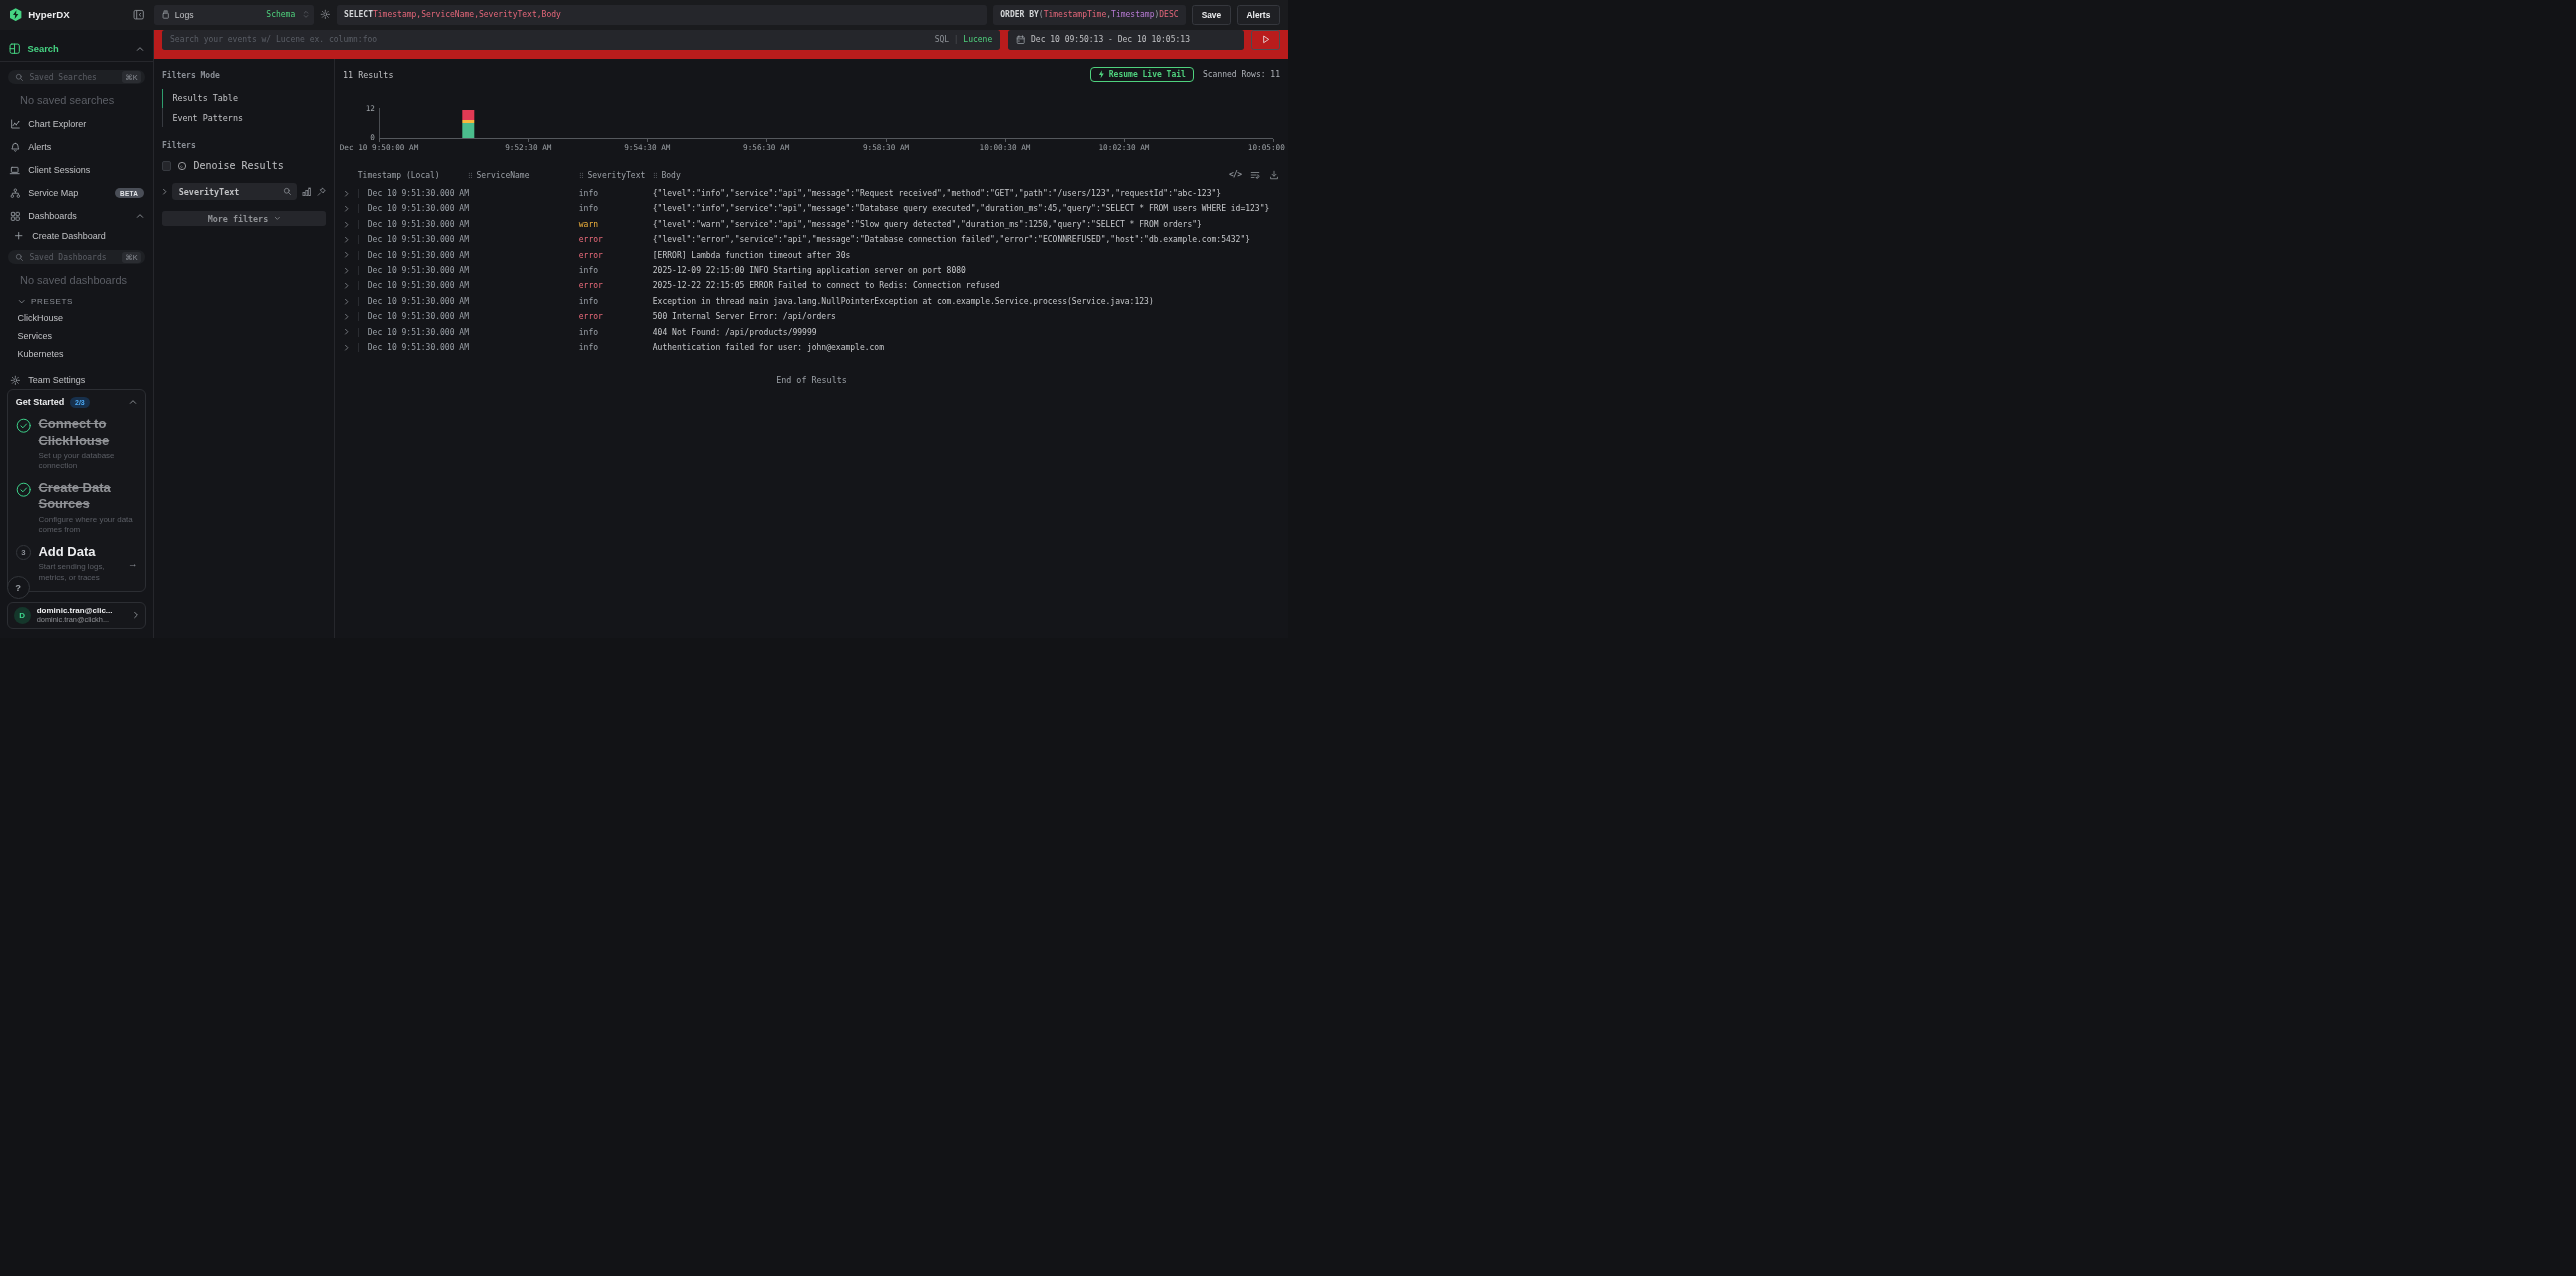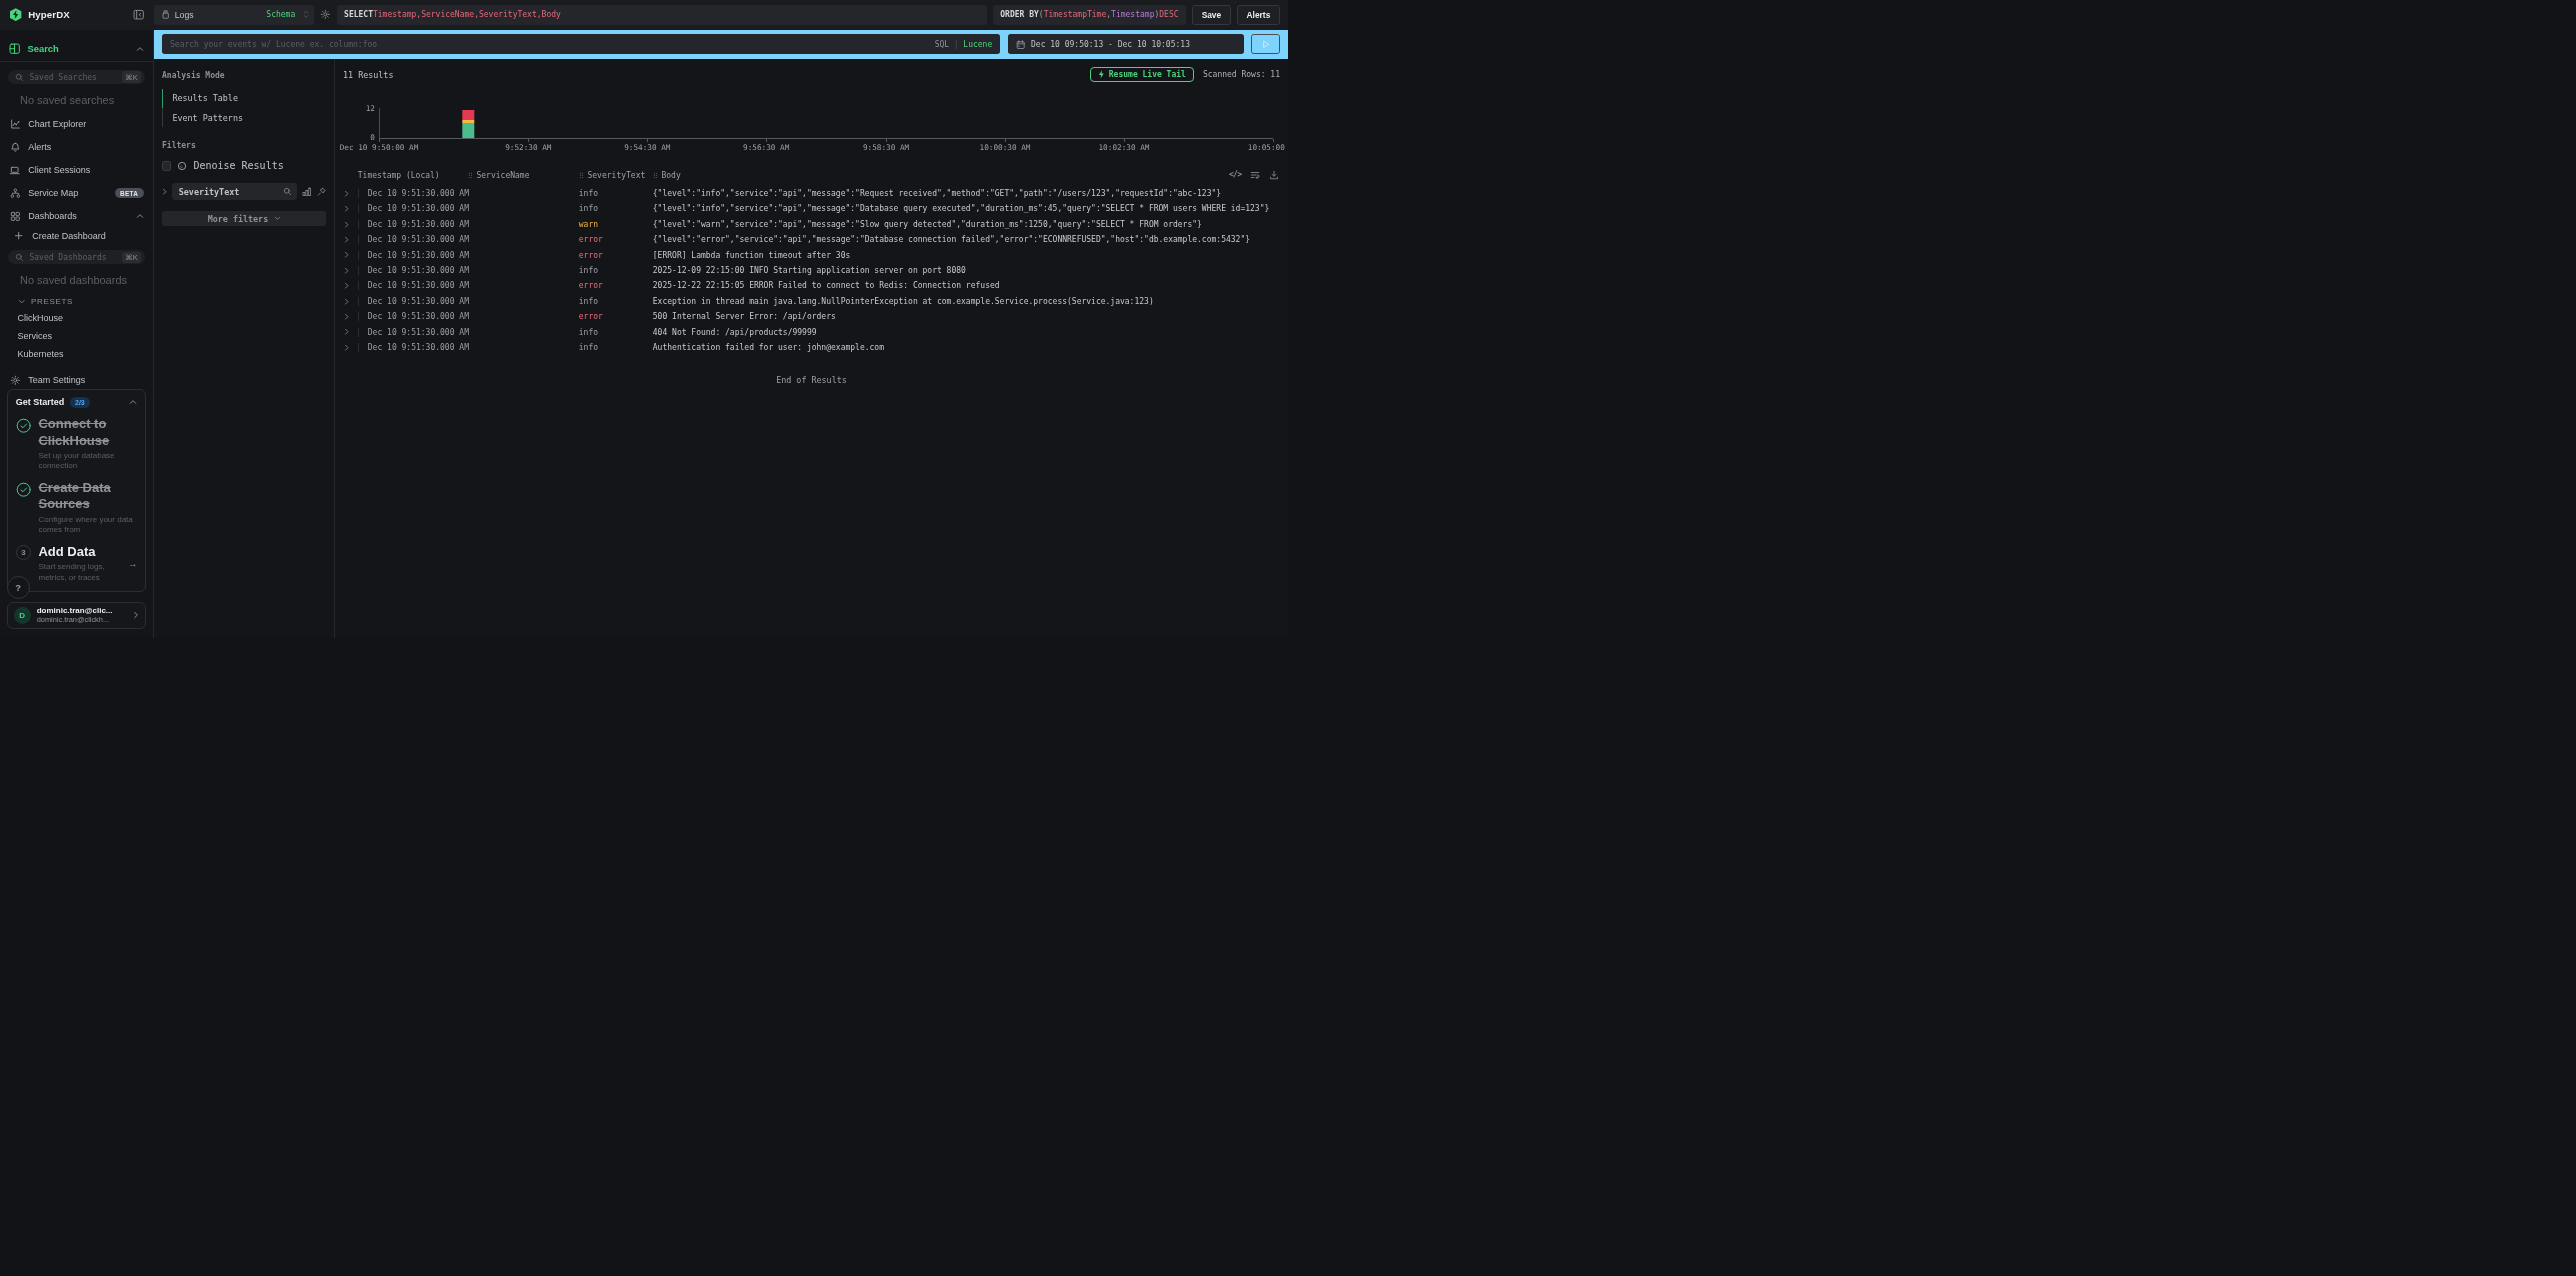--- a/index.html
+++ b/index.html
@@ -82,21 +82,21 @@
   .user-card { margin-top:9.4px; border:0.7px solid #2C2E33; border-radius:6px; height:27px;
     display:flex; align-items:center; gap:6px; padding:0 6px; cursor:pointer; background:#16171B; }
   .avatar { width:17px; height:17px; border-radius:50%; background:#15372B; color:#3DD68C;
     font-weight:bold; font-size:8px; display:flex; align-items:center; justify-content:center; flex:none; }
   .user-meta { flex:1; min-width:0; }
   .user-name { color:#ECEDEF; font-weight:bold; font-size:8px; white-space:nowrap; overflow:hidden; }
   .user-email { color:#909296; font-size:7.4px; white-space:nowrap; overflow:hidden; }
 
   
   .right-col { flex:1; display:flex; flex-direction:column; min-width:0; }
-  .searchrow { height:29.5px; flex:none; background:#7dd3fc; display:flex; align-items:center; gap:7.4px; padding:0 8px; }
+  .searchrow { height:29.5px; flex:none; background:#b91c1c; display:flex; align-items:flex-start; gap:7.4px; padding:0 8px; }
   .search-input-wrap { flex:1; height:20px; background:#25262B; border-radius:2.7px; display:flex; align-items:center; padding:0 8px; gap:6.7px; }
   .search-input-wrap input { flex:1; min-width:0; background:transparent; border:none; outline:none;
     color:#C1C2C5; font-size:8px; font-family:"DejaVu Sans Mono","Liberation Mono",monospace; }
   .search-input-wrap input::placeholder { color:#5A5E66; }
   .lang-toggle { display:flex; gap:4.7px; font-size:8px; flex:none; }
   .lang-sql { color:#8E9298; cursor:pointer; }
   .lang-div { color:#4A4D52; }
   .lang-lucene { color:#4FD27E; cursor:pointer; }
   .date-chip { width:236px; flex:none; gap:6px; padding:0 8px; cursor:pointer; }
   .date-text { color:#C1C2C5; font-size:8px; white-space:nowrap; }
@@ -475,21 +475,21 @@
         <button class="play-btn">
           <svg width="8" height="8.7" viewBox="0 0 12 13" fill="none" stroke="currentColor" stroke-width="1.2" stroke-linejoin="round">
               <polygon points="2.5,1.5 10,6.5 2.5,11.5"></polygon>
             </svg>
         </button>
       </div>
 
       <div class="content-row">
 
         <div class="panel mono">
-          <div class="panel-h">Analysis Mode</div>
+          <div class="panel-h">Filters Mode</div>
           <div class="mode-tabs">
             <div class="mode-tab active">Results Table</div>
             <div class="mode-tab">Event Patterns</div>
           </div>
           <div class="panel-h filters-h">Filters</div>
           <div class="denoise-row">
             <span class="checkbox"></span>
             <span class="denoise-ic">
               <svg width="10" height="10" viewBox="0 0 16 16" fill="none" stroke="currentColor" stroke-width="1.2">
                   <circle cx="8" cy="8" r="5.8"></circle>

